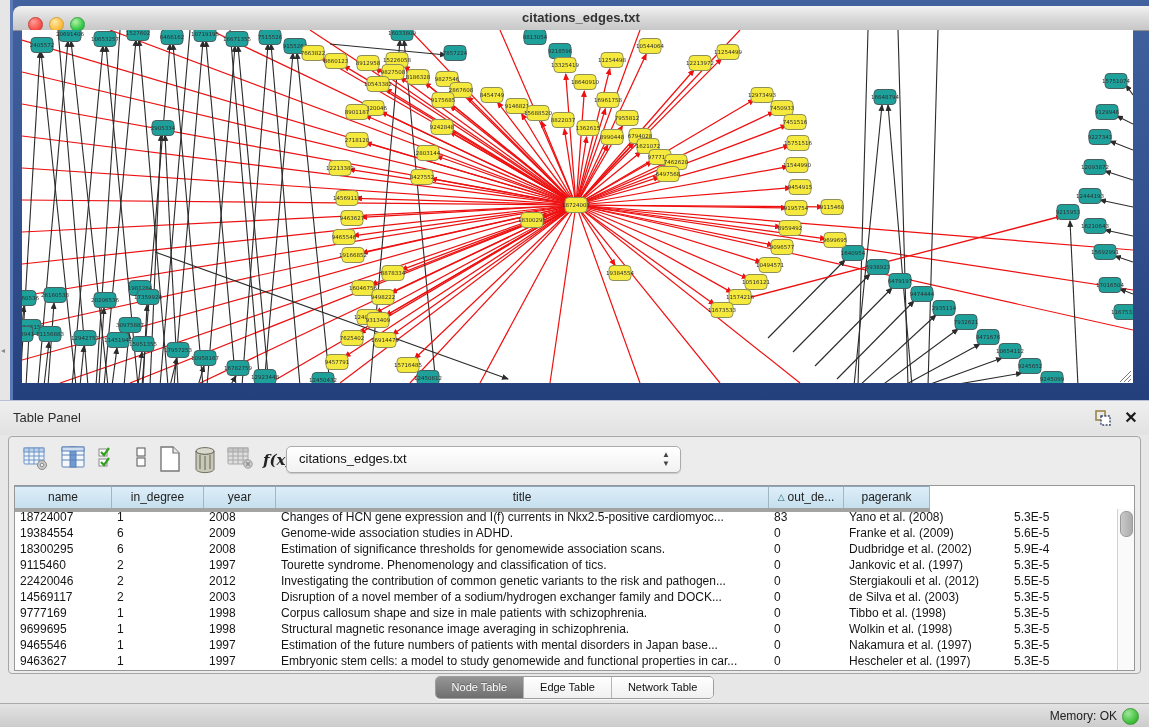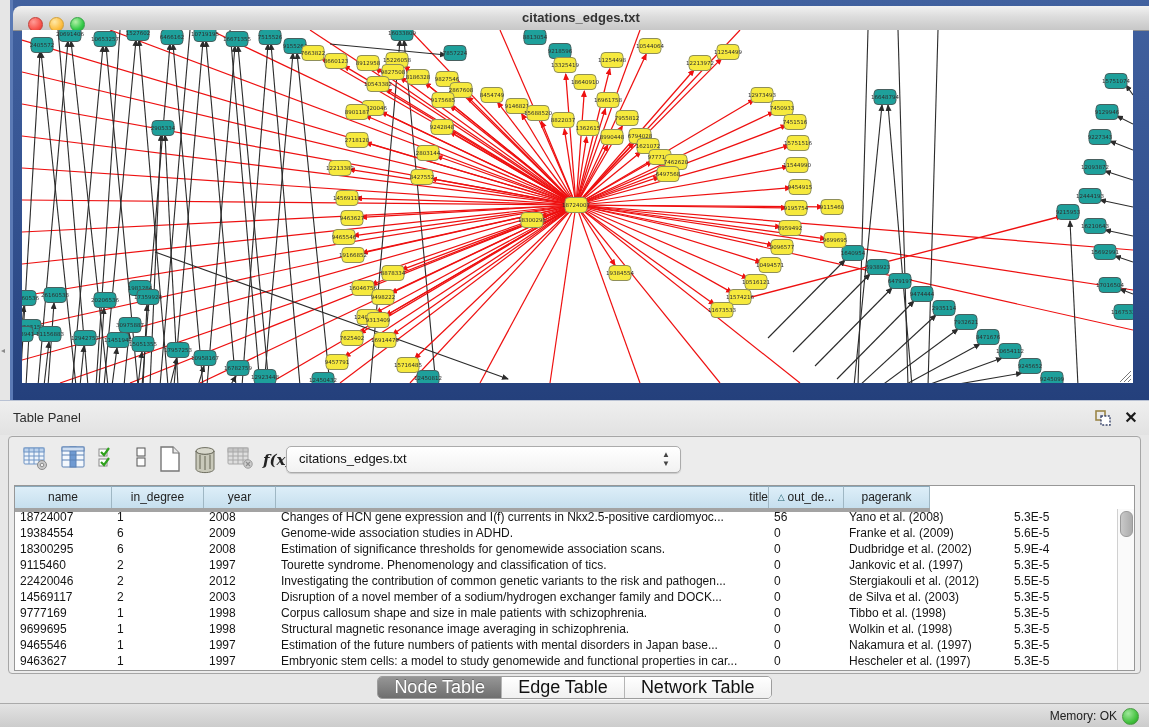--- a/index.html
+++ b/index.html
@@ -56,21 +56,21 @@
   .tr{display:flex;height:16px;}
   .td{box-sizing:border-box;padding:0 0 0 5px;font-size:12px;color:#141414;
     white-space:nowrap;overflow:hidden;line-height:16px;}
   .vscroll{position:absolute;right:0;top:23px;width:16px;bottom:0;background:#fafafa;border-left:1px solid #d0d0d0;}
   .vthumb{position:absolute;left:2px;top:2px;width:11px;height:24px;border-radius:6px;
     background:linear-gradient(90deg,#c9c9c9,#ababab);border:1px solid #9a9a9a;}
   
   .tabs{position:absolute;left:0;top:276px;width:100%;height:24px;text-align:center;}
   .seg{display:inline-flex;border:1px solid #9d9d9d;border-radius:5px;overflow:hidden;
     box-shadow:0 1px 0 rgba(255,255,255,.7);}
-  .seg .tab{padding:3px 16px;font-size:18px;color:#111;background:linear-gradient(180deg,#ffffff,#f0f0f0);
+  .seg .tab{padding:3px 16px;font-size:11px;color:#111;background:linear-gradient(180deg,#ffffff,#f0f0f0);
     border-right:1px solid #b5b5b5;line-height:15px;}
   .seg .tab:last-child{border-right:none;}
   .seg .tab.active{background:linear-gradient(180deg,#969696,#6f6f6f);color:#fff;text-shadow:0 -1px 0 rgba(0,0,0,.3);}
   
   .statusbar{position:absolute;left:0;top:303px;width:100%;height:24px;
     background:linear-gradient(180deg,#e3e3e3,#cbcbcb);border-top:1px solid #aaa;}
   .mem-label{position:absolute;right:32px;top:5px;font-size:12px;color:#222;}
   .mem-dot{position:absolute;right:10px;top:4px;width:15px;height:15px;border-radius:50%;
     background:radial-gradient(circle at 35% 30%,#9fe89a,#3fbf3a 65%,#27942a);border:1px solid #4a9a44;}
 </style>
@@ -581,31 +581,31 @@
         <span class="val">citations_edges.txt</span>
         <span class="arrows">▲<br>▼</span>
       </div>
     </div>
 
     <div class="tbl">
       <div class="thead" id="thead">
           <div class="th" style="width: 97px;">name</div>
           <div class="th" style="width: 92px;">in_degree</div>
           <div class="th" style="width: 72px;">year</div>
-          <div class="th" style="width: 493px; text-align: right;">title</div>
+          <div class="th" style="width: 493px;">title</div>
           <div class="th" style="width: 75px;"><span class="sort-tri">△</span>out_de...</div>
           <div class="th" style="width: 86px;">pagerank</div>
         </div>
       <div class="tbody" id="tbody">
           <div class="tr">
             <div class="td" style="width: 97px;">18724007</div>
             <div class="td" style="width: 92px;">1</div>
             <div class="td" style="width: 72px;">2008</div>
             <div class="td" style="width: 493px;">Changes of HCN gene expression and I(f) currents in Nkx2.5-positive cardiomyoc...</div>
-            <div class="td" style="width: 75px;">56</div>
+            <div class="td" style="width: 75px;">83</div>
             <div class="td" style="width: 165px;">Yano et al. (2008)</div>
             <div class="td" style="width: 86px;">5.3E-5</div>
           </div>
           <div class="tr">
             <div class="td" style="width: 97px;">19384554</div>
             <div class="td" style="width: 92px;">6</div>
             <div class="td" style="width: 72px;">2009</div>
             <div class="td" style="width: 493px;">Genome-wide association studies in ADHD.</div>
             <div class="td" style="width: 75px;">0</div>
             <div class="td" style="width: 165px;">Franke et al. (2009)</div>

